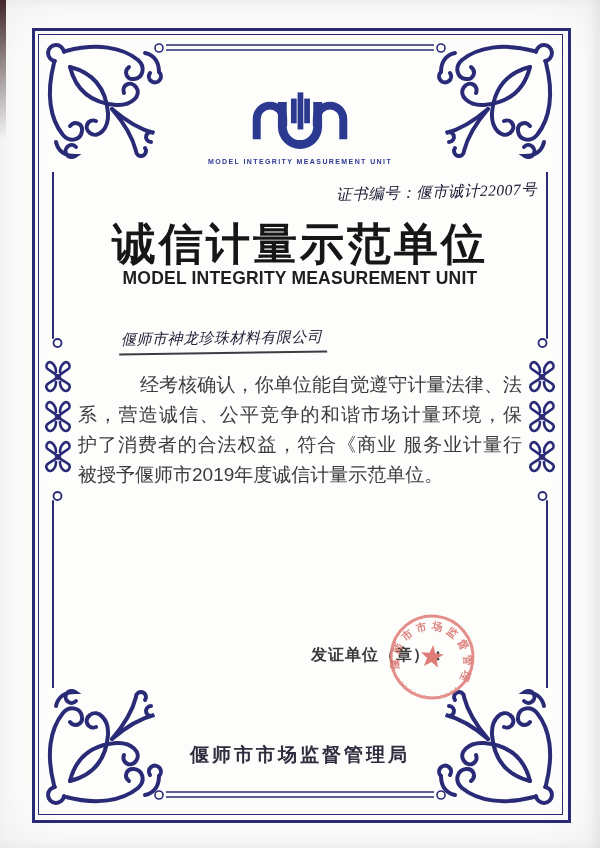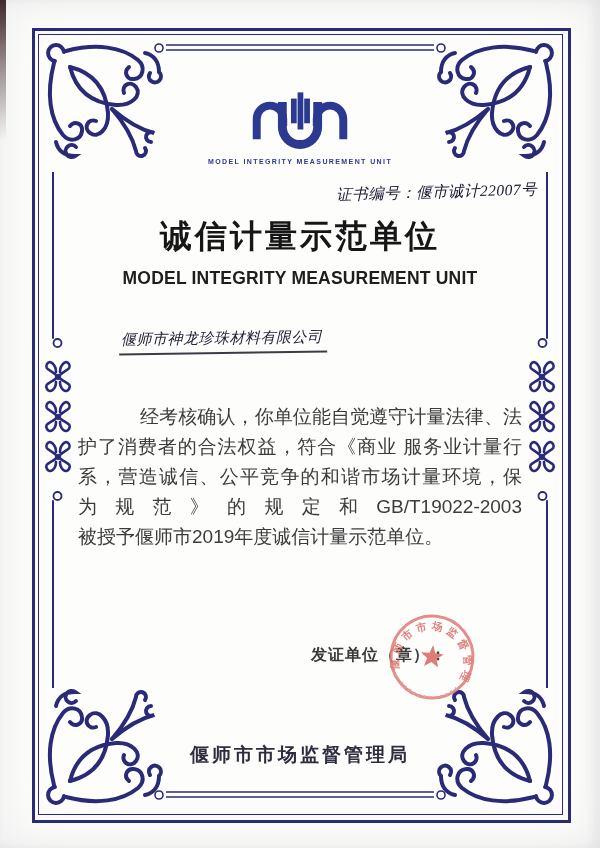--- a/index.html
+++ b/index.html
@@ -52,32 +52,32 @@
     position:absolute;left:119px;top:329px;min-width:186px;
     font-family:"Liberation Serif",serif;font-style:italic;
     font-size:15px;color:#23233a;letter-spacing:.5px;
     border-bottom:2px solid #3c3c44;padding:0 4px 4px 2px;
     transform:rotate(-.8deg);white-space:nowrap;
   }
   
   .title-cn{
     position:absolute;left:0;top:215px;width:600px;text-align:center;
     font-family:"Liberation Serif",serif;font-weight:bold;
-    font-size:32px;color:#161616;letter-spacing:3px;white-space:nowrap;
+    font-size:44px;color:#161616;letter-spacing:3px;white-space:nowrap;
   }
   .title-en{
     position:absolute;left:0;top:268px;width:600px;text-align:center;
     font-size:17.5px;font-weight:800;color:#1e1e1e;letter-spacing:.2px;
   }
   
   .body-text{position:absolute;left:78px;top:370px;width:444px;
     font-size:19px;color:#3c3c3c;}
   .bline{height:30px;line-height:30px;text-align:justify;text-align-last:justify;
     text-justify:inter-character;white-space:nowrap;}
-  .bline.first{padding-left:62px;margin-top:32px;}
+  .bline.first{padding-left:62px;}
   .bline.last{text-align:left;text-align-last:left;}
   
   .issuer-label{
     position:absolute;left:311px;top:645px;
     font-size:16px;font-weight:bold;color:#3a3a3a;letter-spacing:1px;white-space:nowrap;
   }
   .seal{position:absolute;left:377px;top:602px;width:110px;height:110px;
     transform:rotate(6deg);opacity:.9;}
   .authority{
     position:absolute;left:0;top:742px;width:600px;text-align:center;
@@ -194,23 +194,22 @@
 
   <div class="cert-no">证书编号：偃市诚计22007号</div>
 
   <div class="title-cn">诚信计量示范单位</div>
   <div class="title-en">MODEL INTEGRITY MEASUREMENT UNIT</div>
 
   <div class="company">偃师市神龙珍珠材料有限公司</div>
 
   <div class="body-text">
     <div class="bline first">经考核确认，你单位能自觉遵守计量法律、法</div>
+    <div class="bline">系，营造诚信、公平竞争的和谐市场计量环境，保</div>
     <div class="bline">护了消费者的合法权益，符合《商业 服务业计量行</div>
-    <div class="bline">系，营造诚信、公平竞争的和谐市场计量环境，保</div>
-    <div class="bline">为规范》的规定和GB/T19022-2003</div>
     <div class="bline last">被授予偃师市2019年度诚信计量示范单位。</div>
   </div>
 
   <div class="issuer-label">发证单位（章）：</div>
 
   <svg class="seal" viewBox="0 0 110 110">
     <circle cx="55" cy="55" r="41" fill="none" stroke="#e2837e" stroke-width="3"></circle>
     <polygon fill="#dc6f69" points="55,43 57.9,51 66.4,51.3 59.8,56.6 62.1,64.7 55,60 47.9,64.7 50.2,56.6 43.6,51.3 52.1,51"></polygon>
     <defs>
         <path id="sealArc" d="M 24,72 A 33,33 0 1 1 86,72" fill="none"></path>

